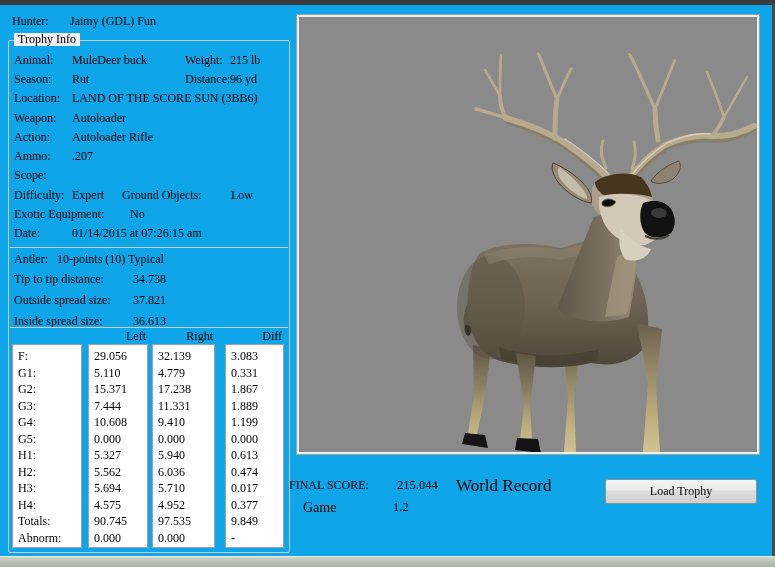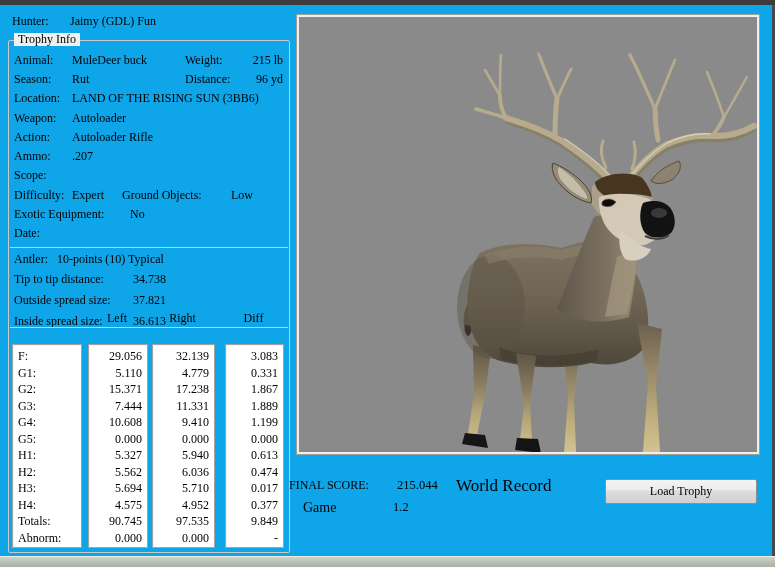--- a/index.html
+++ b/index.html
@@ -1,34 +1,34 @@
 <!DOCTYPE html>
 <html><head>
 <meta charset="utf-8">
 <style>
   html,body{margin:0;padding:0;}
   .app{position:relative;width:775px;height:567px;background:#0ea5e9;
        font-family:Liberation Serif, serif;font-size:12px;color:#000;
        overflow:hidden;}
   .t{position:absolute;white-space:nowrap;line-height:13px;}
-  .tr{position:absolute;white-space:nowrap;line-height:13px;text-align:right;}
+  .tr{position:absolute;white-space:nowrap;line-height:13px;}
   .top-bar{position:absolute;left:0;top:0;width:775px;height:5px;background:#3c3c3c;}
   .bottom-bar{position:absolute;left:0;top:556px;width:775px;height:11px;
        background:linear-gradient(#ccd3c8,#a9b1a5);border-top:1px solid #e9ede6;box-sizing:border-box;}
   .right-edge{position:absolute;left:772px;top:5px;width:3px;height:551px;background:#4a4a4a;}
   .groupbox{position:absolute;left:8px;top:40px;width:280px;height:511px;
        border:1px solid #c9c9c9;border-radius:2px;}
   .legend{position:absolute;left:14px;top:33px;background:#f0f0f0;padding:0 4px;line-height:13px;}
   .sep{position:absolute;left:10px;width:278px;height:1px;background:#cccccc;}
-  .colhead{position:absolute;top:312px;text-align:center;line-height:13px;}
+  .colhead{position:absolute;top:330px;text-align:right;line-height:13px;}
   .mbox{position:absolute;top:344px;height:199px;background:#ffffff;
        border:1px solid #a3a3a3;padding-top:3px;
        box-shadow:inset 1px 1px 0 rgba(0,0,0,0.05);}
   .mrow{height:16.55px;line-height:16.55px;padding:0 5px;white-space:nowrap;}
-  .mrow.num{text-align:right;}
+  .mrow.num{}
   .viewport{position:absolute;left:297px;top:15px;width:458px;height:435px;background:#8a8a8a;
        border:2px solid #edf0ed;box-shadow:0 0 0 1px #9aa09a;}
   .viewport svg{position:absolute;left:0;top:0;width:100%;height:100%;display:block;}
   .btn{position:absolute;left:605px;width:152px;height:25px;box-sizing:border-box;
        border:1px solid #8e8e8e;border-radius:2px;text-align:center;line-height:22px;
        background:linear-gradient(#f4f4f4,#ececec 45%,#dedede 46%,#cfcfcf);cursor:pointer;}
 </style>
 </head>
 <body>
 
@@ -45,21 +45,21 @@
   <div class="t" style="left:72px;top:54px">MuleDeer buck</div>
   <div class="t" style="left:185px;top:54px">Weight:</div>
   <div class="tr" style="left:230px;top:54px;width:53px">215 lb</div>
 
   <div class="t" style="left:14px;top:73px">Season:</div>
   <div class="t" style="left:72px;top:73px">Rut</div>
   <div class="t" style="left:185px;top:73px">Distance:</div>
   <div class="tr" style="left:230px;top:73px;width:53px">96 yd</div>
 
   <div class="t" style="left:14px;top:92px">Location:</div>
-  <div class="t" style="left:72px;top:92px">LAND OF THE RISING SUN (3BB6)</div>
+  <div class="t" style="left:72px;top:92px">LAND OF THE SCORE SUN (3BB6)</div>
 
   <div class="t" style="left:14px;top:112px">Weapon:</div>
   <div class="t" style="left:72px;top:112px">Autoloader</div>
 
   <div class="t" style="left:14px;top:131px">Action:</div>
   <div class="t" style="left:72px;top:131px">Autoloader Rifle</div>
 
   <div class="t" style="left:14px;top:150px">Ammo:</div>
   <div class="t" style="left:72px;top:150px">.207</div>
 
@@ -68,20 +68,21 @@
 
   <div class="t" style="left:14px;top:189px">Difficulty:</div>
   <div class="t" style="left:72px;top:189px">Expert</div>
   <div class="t" style="left:122px;top:189px">Ground Objects:</div>
   <div class="t" style="left:231px;top:189px">Low</div>
 
   <div class="t" style="left:14px;top:208px">Exotic Equipment:</div>
   <div class="t" style="left:130px;top:208px">No</div>
 
   <div class="t" style="left:14px;top:227px">Date:</div>
+  <div class="t" style="left:72px;top:227px">01/14/2015 at 07:26:15 am</div>
 
   <div class="sep" style="top:247px"></div>
 
   <div class="t" style="left:14px;top:253px">Antler:</div>
   <div class="t" style="left:57px;top:253px">10-points (10) Typical</div>
 
   <div class="t" style="left:14px;top:273px">Tip to tip distance:</div>
   <div class="t" style="left:133px;top:273px">34.738</div>
 
   <div class="t" style="left:14px;top:294px">Outside spread size:</div>

